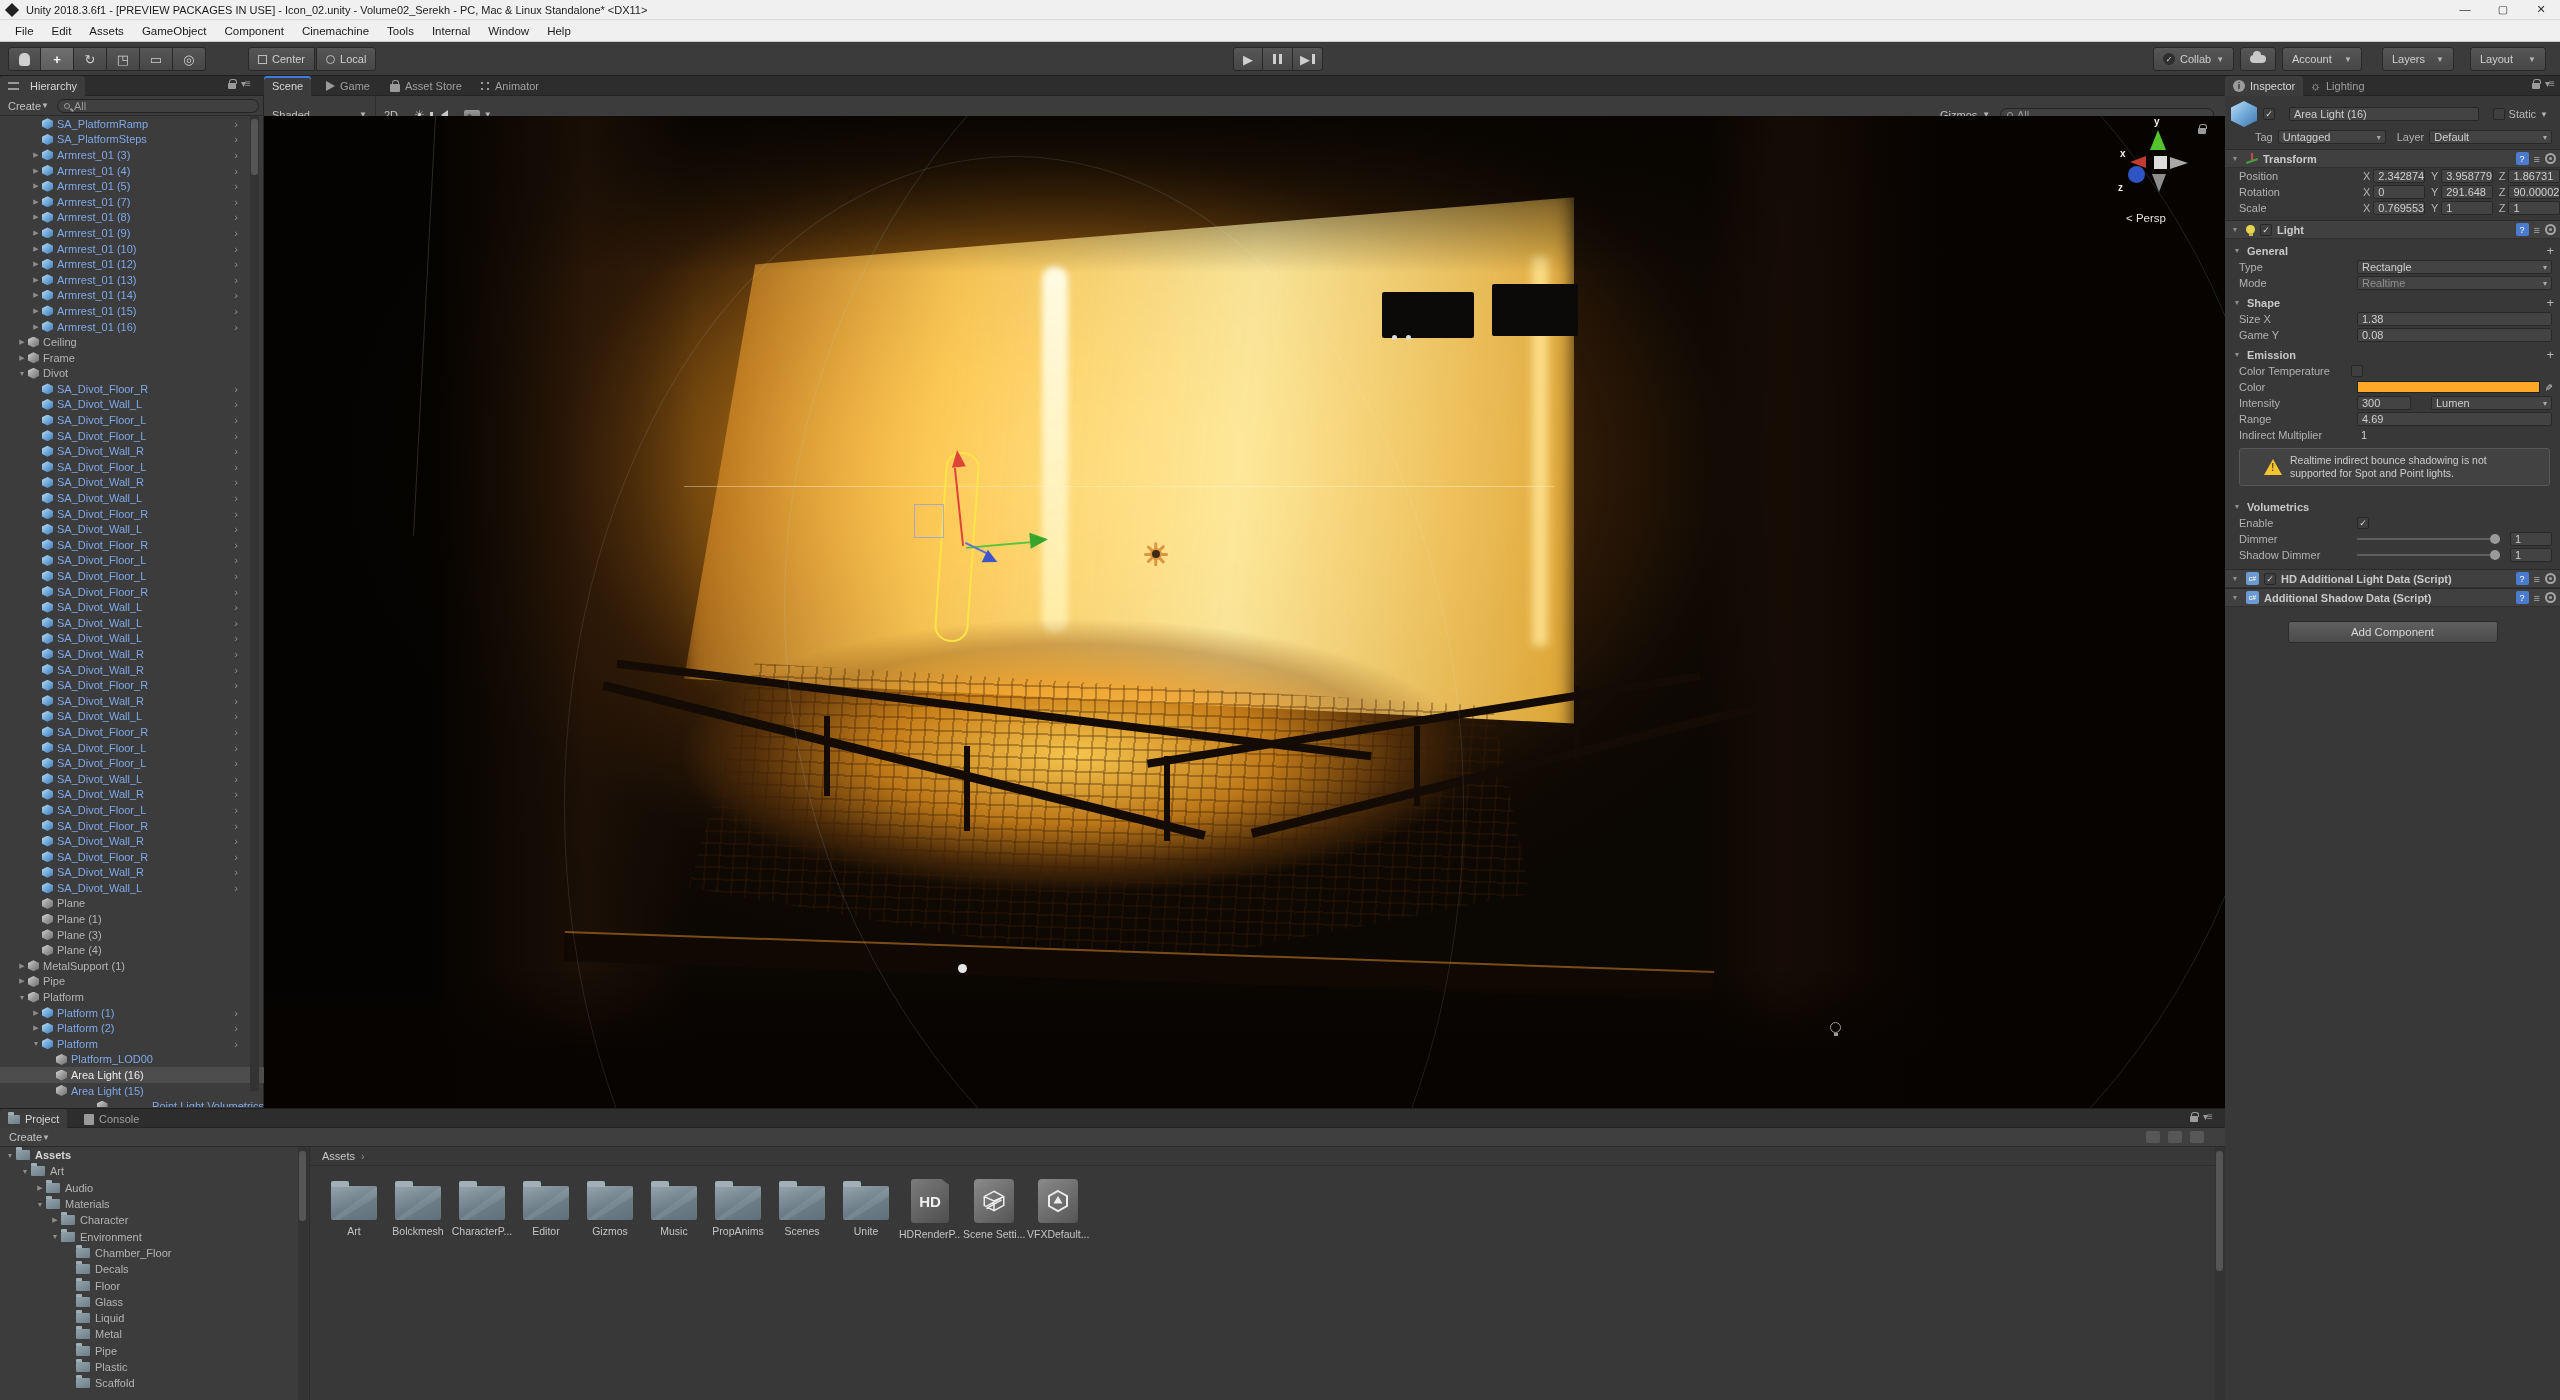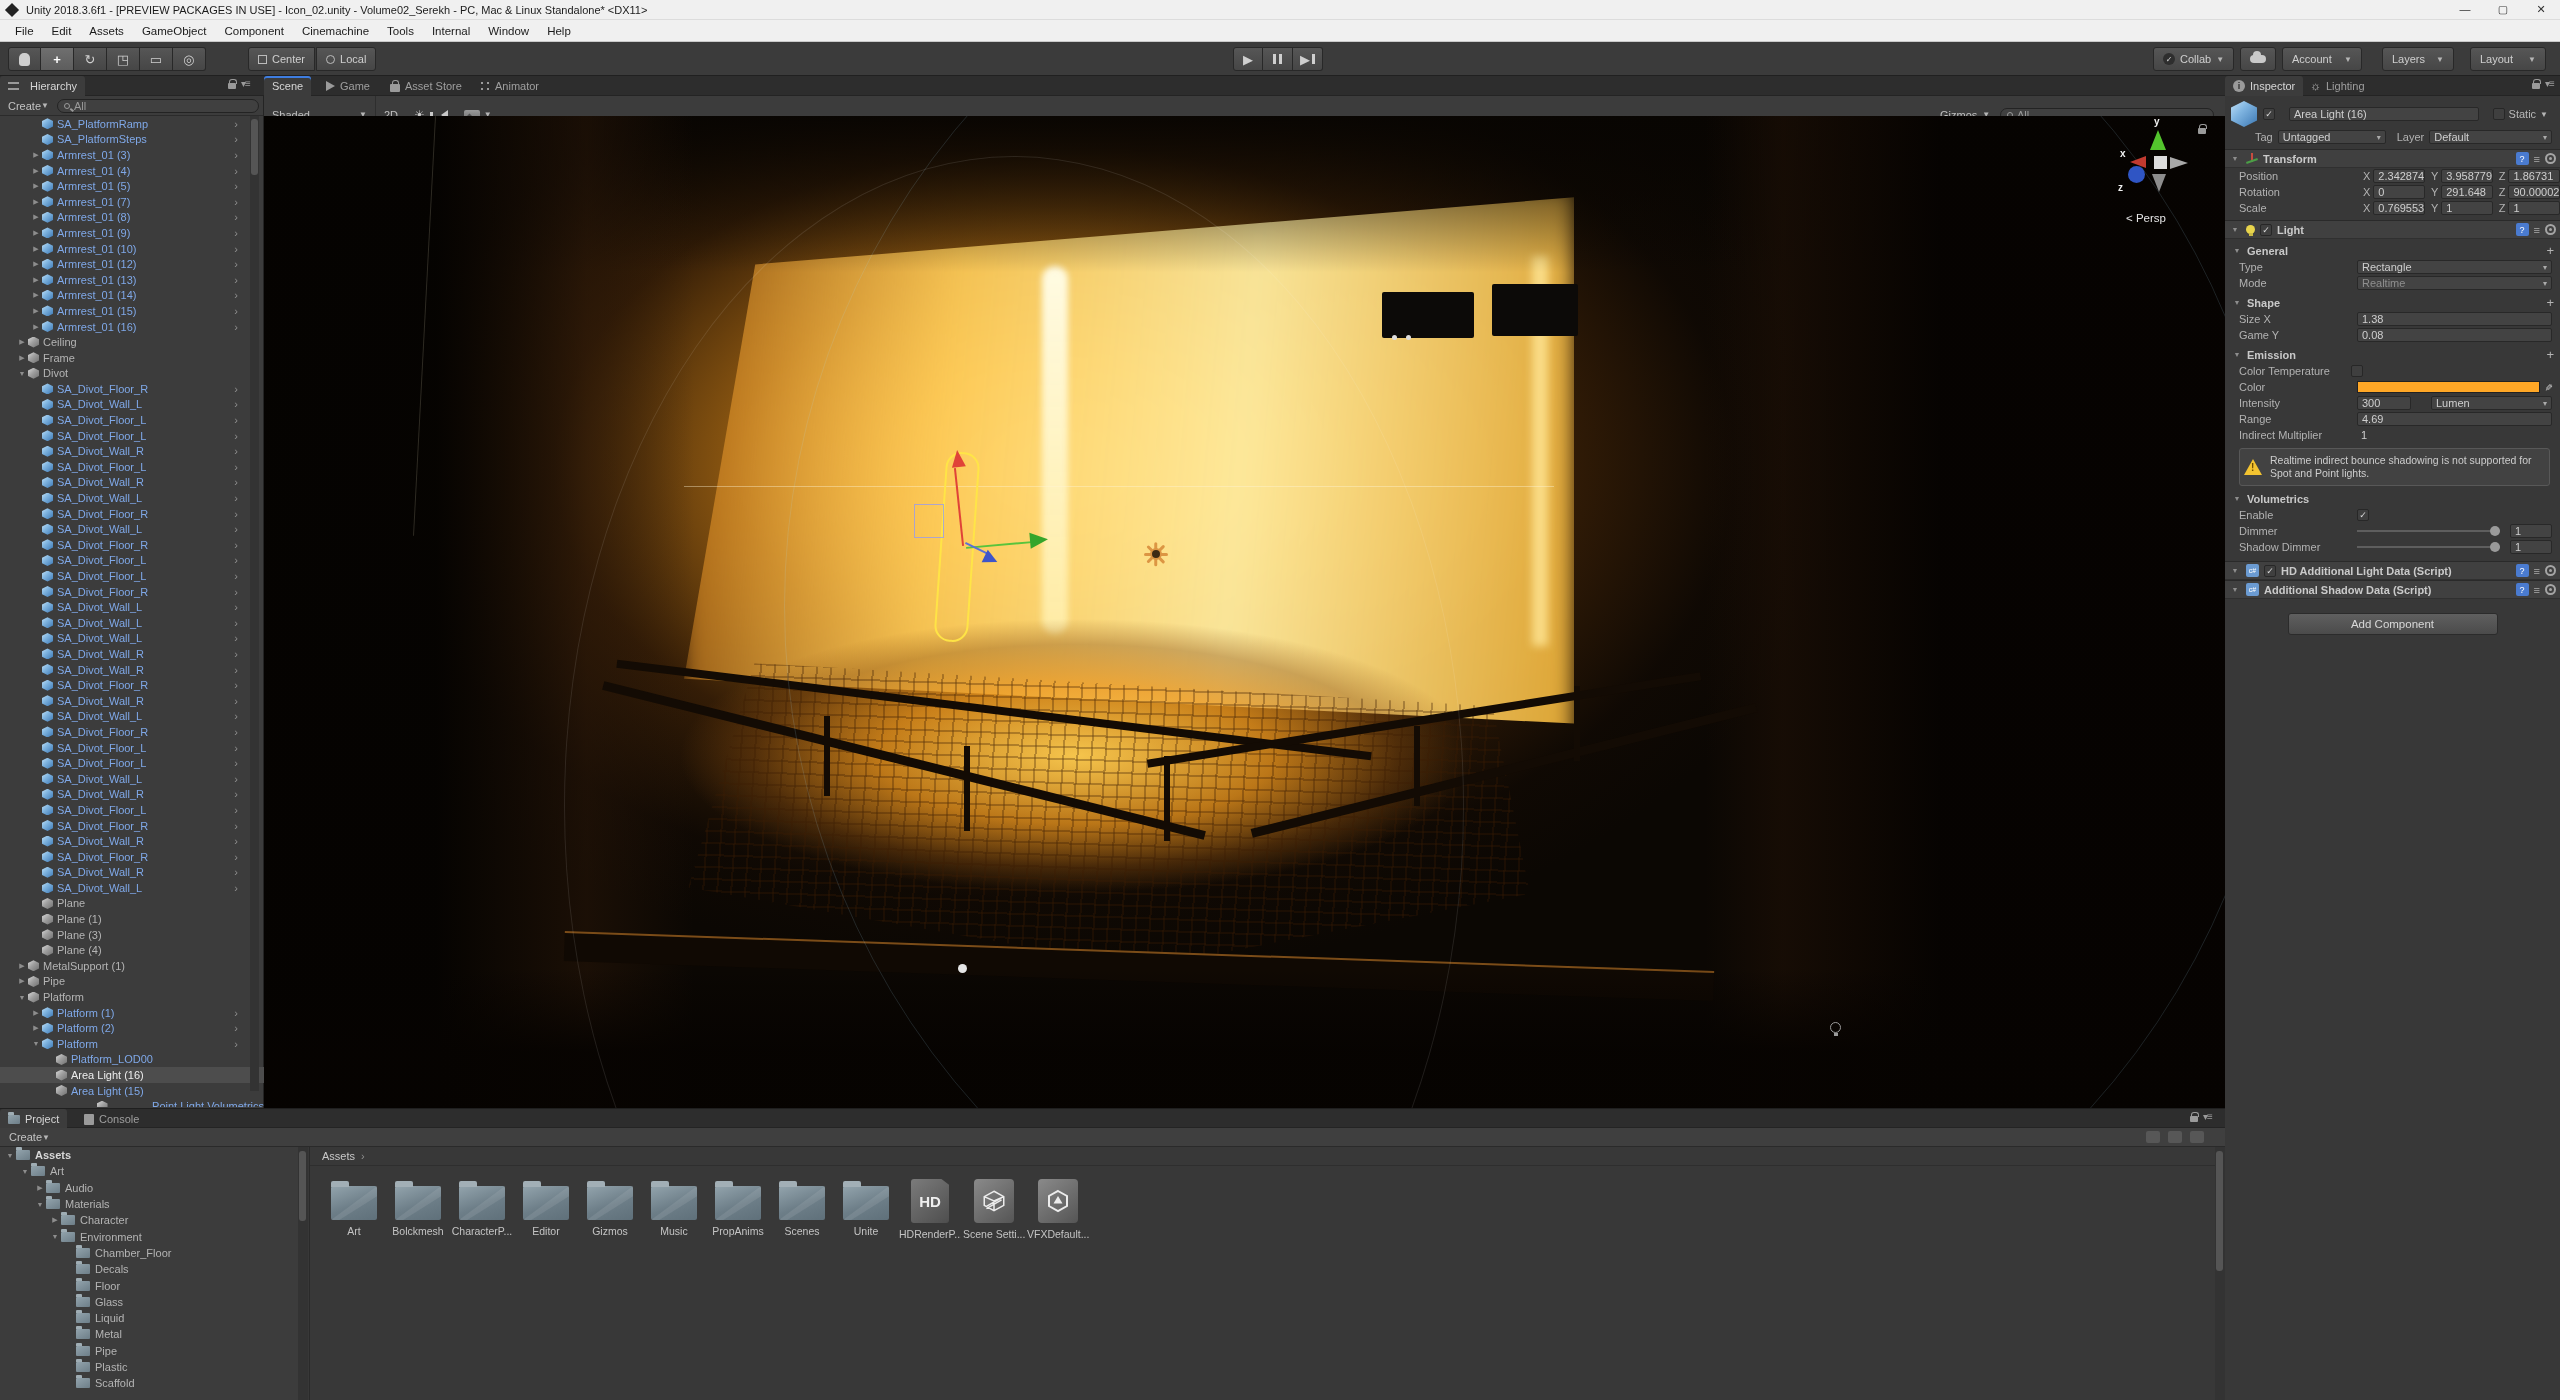--- a/index.html
+++ b/index.html
@@ -195,22 +195,22 @@
   .bulb-ic { width:9px; height:9px; border-radius:50%; background:#e8d44c; position:relative; flex:none; }
   .bulb-ic::after { content:''; position:absolute; left:2.5px; top:8px; width:4px; height:3px; background:#caba45; }
   .cs-ic { width:13px; height:13px; background:#6b9bd2; border-radius:2px; color:#fff; font-size:7px;
     display:flex; align-items:center; justify-content:center; flex:none; }
   .tr-ic { width:12px; height:12px; position:relative; flex:none; }
   .tr-ic::before { content:''; position:absolute; left:5px; top:0; width:2px; height:9px; background:#c84c3f; }
   .tr-ic::after { content:''; position:absolute; left:0; top:7px; width:12px; height:2px; background:#4a9e46;
     transform:rotate(-20deg); }
   .colorswatch { flex:1; height:12px; margin-right:20px; border:1px solid #222; }
   .eyedrop { position:absolute; right:8px; color:#c9c9c9; font-size:10px; transform:rotate(90deg); }
-  .warnbox { margin:5px 10px 4px 14px; background:#424242; border:1px solid #585858; border-radius:3px;
-    display:flex; gap:8px; padding:5px 4px; align-items:center; }
+  .warnbox { margin:5px 10px 12px 14px; background:#424242; border:1px solid #585858; border-radius:3px;
+    display:flex; gap:8px; padding:5px 24px; align-items:center; }
   .warn-tri { width:0; height:0; border-left:9px solid transparent; border-right:9px solid transparent;
     border-bottom:16px solid #f3c330; position:relative; flex:none; }
   .warn-tri::after { content:'!'; position:absolute; left:-2px; top:3px; color:#6b4a00; font-size:10px; font-weight:bold; }
   .warn-text { color:#cdcdcd; font-size:10.5px; line-height:13px; }
   .slider-track { flex:1; height:2px; background:#5e5e5e; position:relative; margin-right:10px; }
   .slider-knob { position:absolute; right:0; top:-4px; width:10px; height:10px; border-radius:50%; background:#9a9a9a; }
   .slider-val { width:42px; }
   #add-component { display:block; margin:14px auto; width:210px; height:22px;
     background:linear-gradient(#5f5f5f,#4b4b4b); border:1px solid #2b2b2b; border-radius:3px;
     color:#d8d8d8; font-size:11.5px; text-align:center; line-height:20px; }

